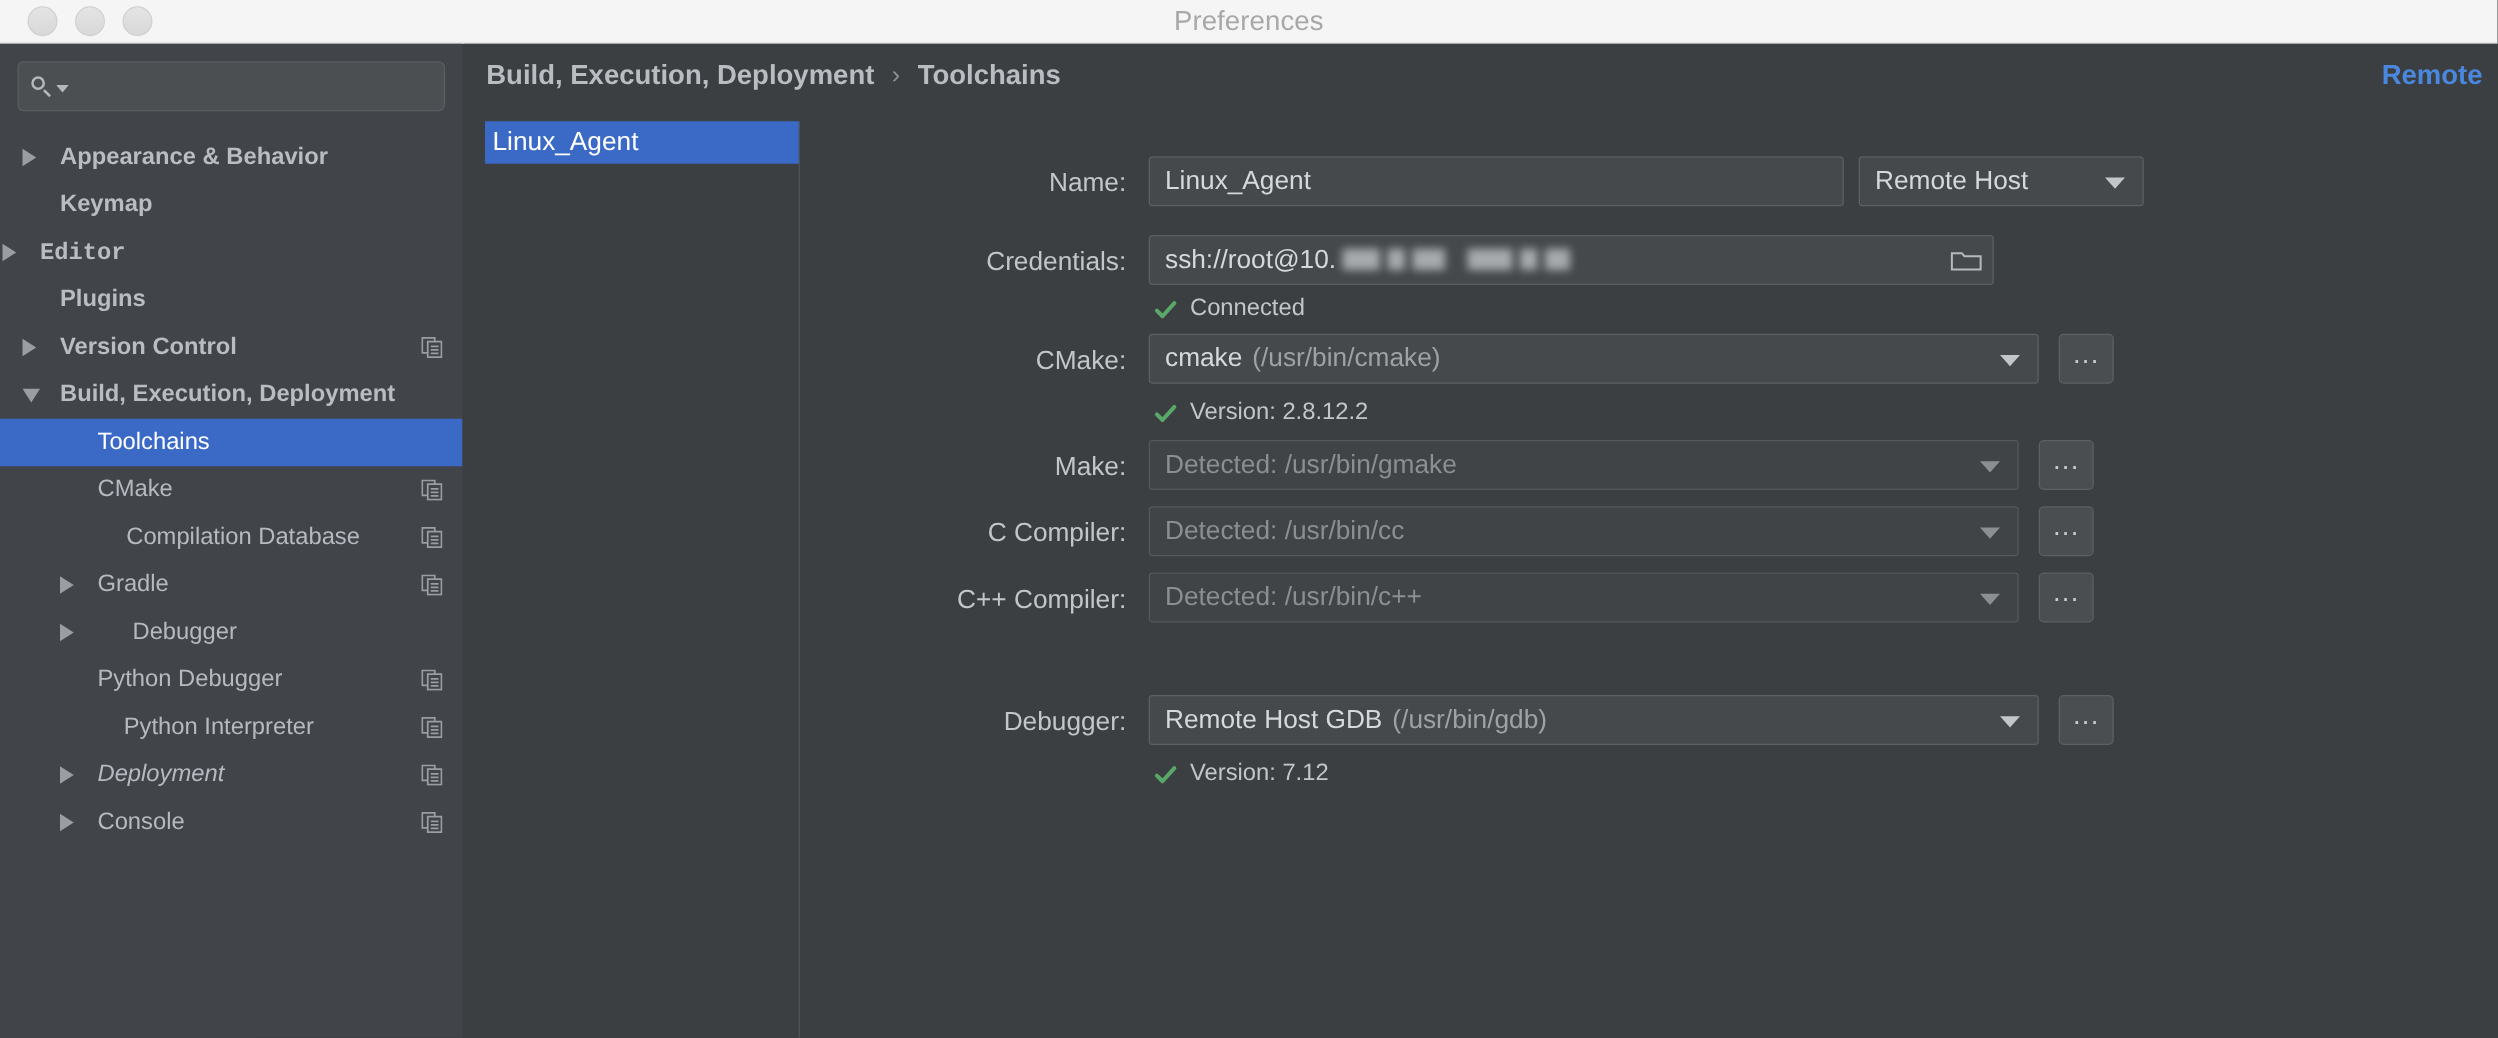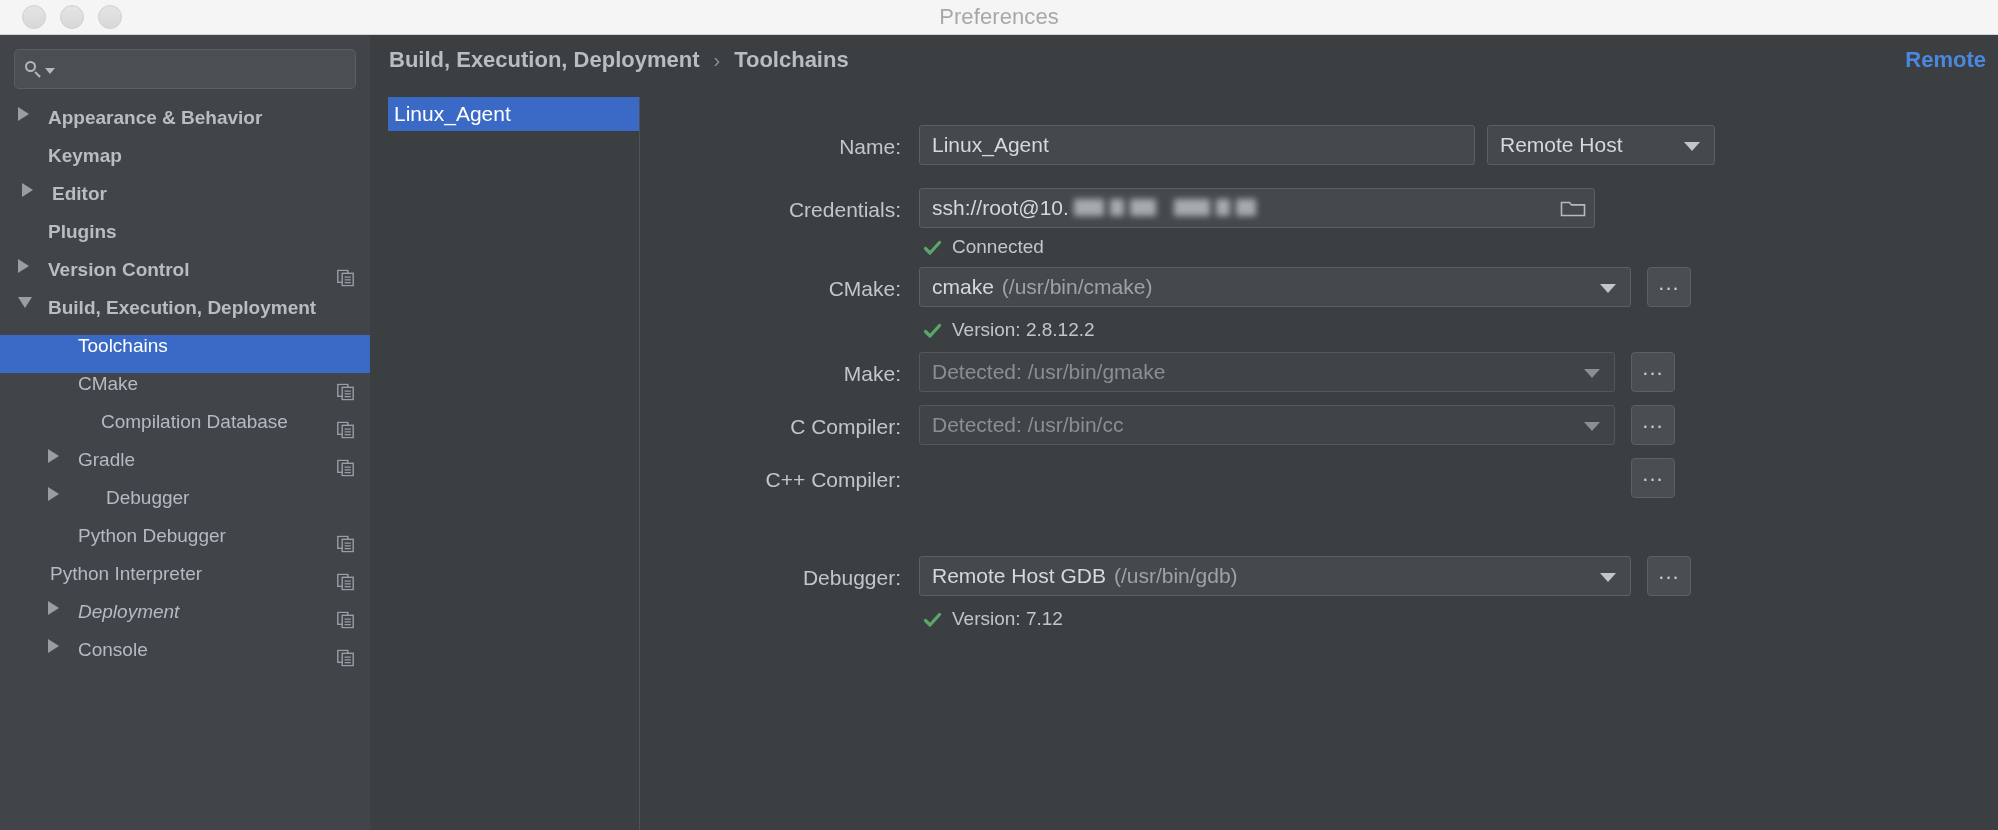--- a/index.html
+++ b/index.html
@@ -116,21 +116,21 @@
     margin-left: 8px;
   }
 
   .tree {
     margin-top: 18px;
   }
   .tree-row {
     position: relative;
     height: 38px;
     display: flex;
-    align-items: flex-start;
+    align-items: center;
     box-sizing: border-box;
   }
   .tree-row.selected {
     background: #3a6ac5;
   }
   .tree-row.selected .tree-label { color: #ffffff; }
   .arrow {
     width: 0; height: 0;
     border-top: 7px solid transparent;
     border-bottom: 7px solid transparent;
@@ -362,21 +362,21 @@
       <div class="tree-row top" style="padding-left: 18px;">
         <span class="arrow-slot">
           <span class="arrow"></span>
         </span>
         <span class="tree-label">Appearance &amp; Behavior</span>
       </div>
       <div class="tree-row top" style="padding-left: 18px;">
         <span class="arrow-slot"></span>
         <span class="tree-label">Keymap</span>
       </div>
-      <div class="tree-row top" style="padding-left: 22px;">
+      <div class="tree-row top" style="padding-left: 2px; font-family: Liberation Mono, monospace;">
         <span class="arrow-slot">
           <span class="arrow"></span>
         </span>
         <span class="tree-label">Editor</span>
       </div>
       <div class="tree-row top" style="padding-left: 18px;">
         <span class="arrow-slot"></span>
         <span class="tree-label">Plugins</span>
       </div>
       <div class="tree-row top" style="padding-left: 18px;">
@@ -447,21 +447,21 @@
         <span class="arrow-slot"></span>
         <span class="tree-label">Python Debugger</span>
         <span class="copy-icon"><svg width="17" height="17" viewBox="0 0 17 17" aria-hidden="true">
             <rect x="0.8" y="0.8" width="10" height="12" fill="none" stroke="#9a9ea3" stroke-width="1.4"></rect>
             <rect x="5.2" y="3.8" width="11" height="12.4" fill="#41454a" stroke="#9a9ea3" stroke-width="1.4"></rect>
             <line x1="7.6" y1="7.6" x2="13.8" y2="7.6" stroke="#9a9ea3" stroke-width="1.3"></line>
             <line x1="7.6" y1="10.4" x2="13.8" y2="10.4" stroke="#9a9ea3" stroke-width="1.3"></line>
             <line x1="7.6" y1="13.2" x2="13.8" y2="13.2" stroke="#9a9ea3" stroke-width="1.3"></line>
           </svg></span>
       </div>
-      <div class="tree-row" style="padding-left: 20px;">
+      <div class="tree-row" style="padding-left: 69px;">
         <span class="arrow-slot"></span>
         <span class="tree-label">Python Interpreter</span>
         <span class="copy-icon"><svg width="17" height="17" viewBox="0 0 17 17" aria-hidden="true">
             <rect x="0.8" y="0.8" width="10" height="12" fill="none" stroke="#9a9ea3" stroke-width="1.4"></rect>
             <rect x="5.2" y="3.8" width="11" height="12.4" fill="#41454a" stroke="#9a9ea3" stroke-width="1.4"></rect>
             <line x1="7.6" y1="7.6" x2="13.8" y2="7.6" stroke="#9a9ea3" stroke-width="1.3"></line>
             <line x1="7.6" y1="10.4" x2="13.8" y2="10.4" stroke="#9a9ea3" stroke-width="1.3"></line>
             <line x1="7.6" y1="13.2" x2="13.8" y2="13.2" stroke="#9a9ea3" stroke-width="1.3"></line>
           </svg></span>
       </div>
@@ -566,20 +566,24 @@
     <div class="ellipsis-btn" style="left:992px; top:255px;">...</div>
 
     <div class="lbl" style="left:0; width:262px; top:318px;">C Compiler:</div>
     <div class="field disabled" style="left:280px; width:696px; top:308px;">
       <span>Detected: /usr/bin/cc</span>
       <span class="dd-arrow dim"></span>
     </div>
     <div class="ellipsis-btn" style="left:992px; top:308px;">...</div>
 
     <div class="lbl" style="left:0; width:262px; top:371px;">C++ Compiler:</div>
+    <div class="field disabled" style="left:280px; width:696px; top:361px;">
+      <span>Detected: /usr/bin/c++</span>
+      <span class="dd-arrow dim"></span>
+    </div>
     <div class="ellipsis-btn" style="left:992px; top:361px;">...</div>
 
     <div class="lbl" style="left:0; width:262px; top:469px;">Debugger:</div>
     <div class="field" style="left:280px; width:712px; top:459px;">
       <span>Remote Host GDB</span>
       <span class="dim" style="margin-left:8px">(/usr/bin/gdb)</span>
       <span class="dd-arrow"></span>
     </div>
     <div class="ellipsis-btn" style="left:1008px; top:459px;">...</div>
     <div class="status" style="left:284px; top:511px;">

